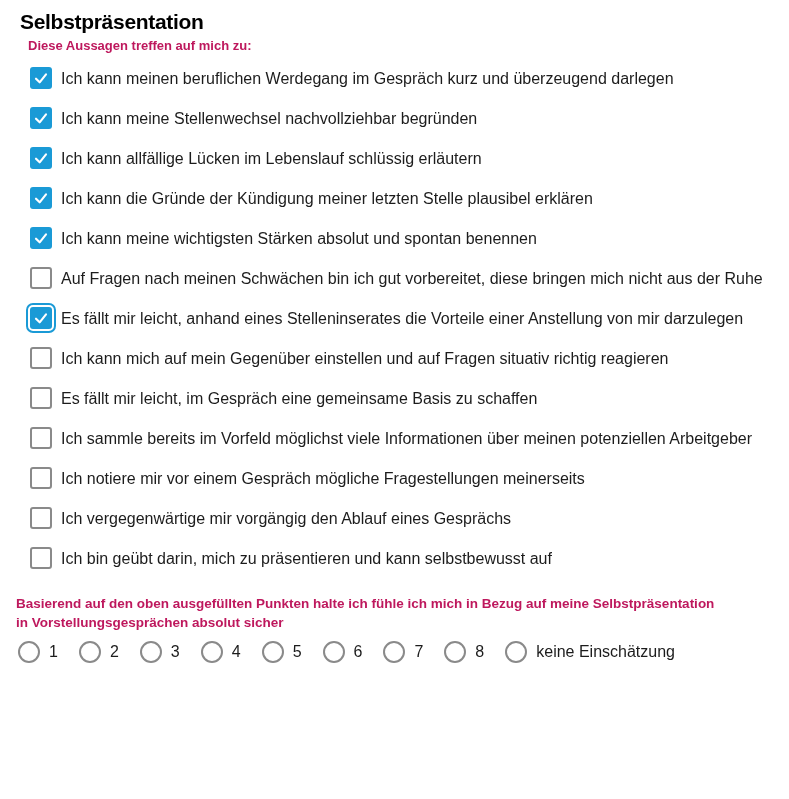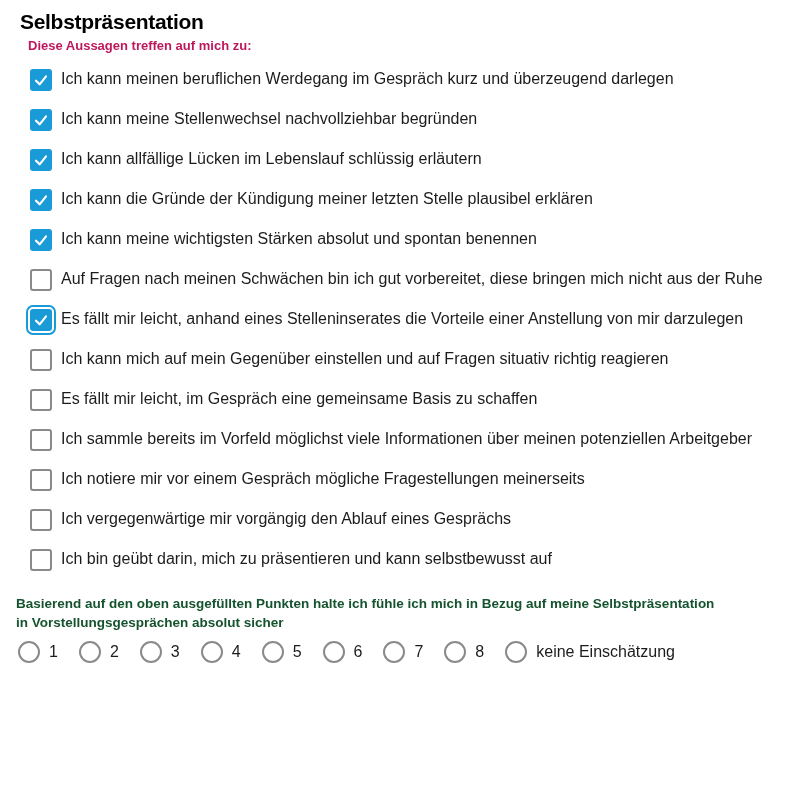--- a/index.html
+++ b/index.html
@@ -29,21 +29,21 @@
   .subtitle {
     font-size: 13px;
     font-weight: bold;
     color: #be185d;
     margin: 0 0 0 28px;
     line-height: 16px;
   }
   .checklist { margin: 12px 0 0 30px; }
   .item {
     display: flex;
-    align-items: flex-end;
+    align-items: flex-start;
     margin-bottom: 15px;
   }
   .checkbox {
     flex: 0 0 auto;
     width: 22px;
     height: 22px;
     margin-top: 1px;
     border: 2px solid var(--cb-border);
     border-radius: 3px;
     background: #fff;
@@ -66,21 +66,21 @@
   .item .label {
     margin-left: 9px;
     font-size: 16px;
     line-height: 25px;
     max-width: 705px;
     color: var(--text);
   }
   .question {
     font-size: 13.5px;
     font-weight: bold;
-    color: #14532d;
+    color: #be185d;
     line-height: 19px;
     margin: 23px 0 0 16px;
     max-width: 700px;
   }
   .radios {
     display: flex;
     align-items: center;
     margin: 9px 0 0 18px;
   }
   .radio-option {

